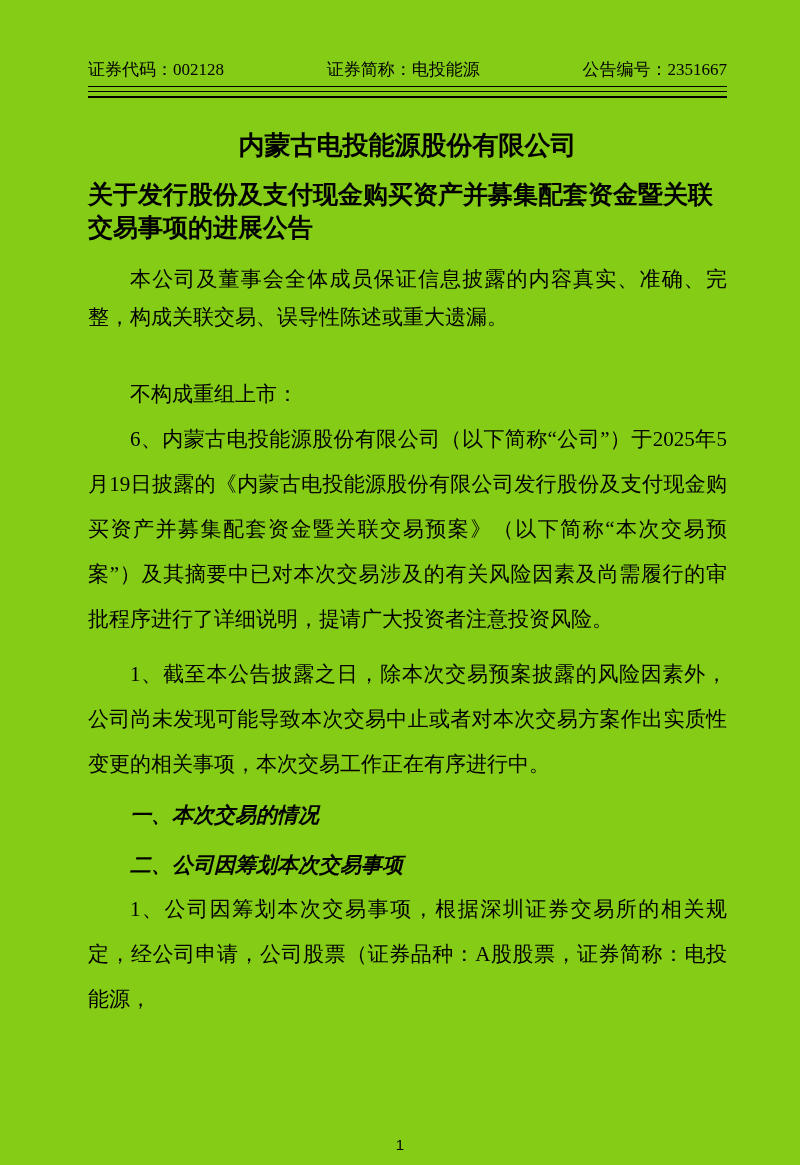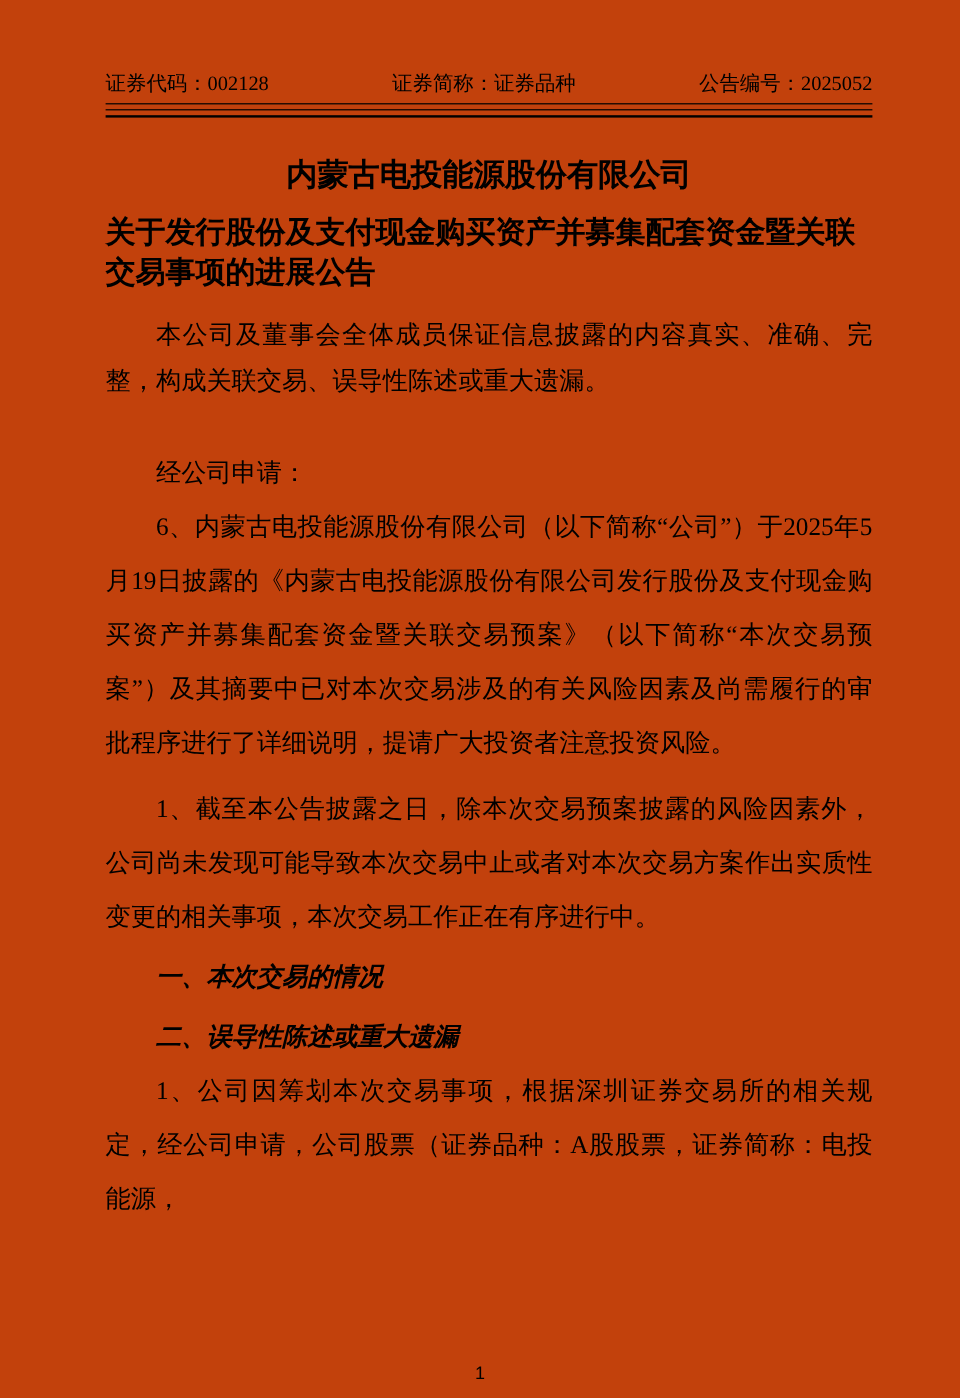--- a/index.html
+++ b/index.html
@@ -2,21 +2,21 @@
 <html><head>
 <meta charset="utf-8">
 <style>
   html, body { margin: 0; padding: 0; background: #ffffff; }
   .page {
     position: relative;
     width: 800px;
     height: 1165px;
     box-sizing: border-box;
     padding: 58px 73px 0 88px;
-    background: #c2410c;
+    background: #84cc16;
     color: #000000;
     font-family: "Liberation Serif", "DejaVu Serif", serif;
     overflow: hidden;
   }
   .doc-header {
     display: flex;
     justify-content: space-between;
     align-items: flex-end;
     font-size: 17px;
     line-height: 24px;
@@ -84,33 +84,33 @@
     font-family: "Liberation Sans", "DejaVu Sans", sans-serif;
   }
 </style>
 </head>
 <body>
 
 <div class="page">
 
   <div class="doc-header">
     <span>证券代码：002128</span>
-    <span>证券简称：证券品种</span>
-    <span>公告编号：2025052</span>
+    <span>证券简称：电投能源</span>
+    <span>公告编号：2351667</span>
   </div>
   <div class="double-rule"></div>
 
   <h1 class="company-title">内蒙古电投能源股份有限公司</h1>
   <h2 class="doc-title">关于发行股份及支付现金购买资产并募集配套资金暨关联交易事项的进展公告</h2>
 
   <p class="declaration">本公司及董事会全体成员保证信息披露的内容真实、准确、完整，构成关联交易、误导性陈述或重大遗漏。</p>
 
-  <p class="body-text risk-heading">经公司申请：</p>
+  <p class="body-text risk-heading">不构成重组上市：</p>
   <p class="body-text">6、内蒙古电投能源股份有限公司（以下简称“公司”）于2025年5月19日披露的《内蒙古电投能源股份有限公司发行股份及支付现金购买资产并募集配套资金暨关联交易预案》（以下简称“本次交易预案”）及其摘要中已对本次交易涉及的有关风险因素及尚需履行的审批程序进行了详细说明，提请广大投资者注意投资风险。</p>
   <p class="body-text para-gap">1、截至本公告披露之日，除本次交易预案披露的风险因素外，公司尚未发现可能导致本次交易中止或者对本次交易方案作出实质性变更的相关事项，本次交易工作正在有序进行中。</p>
 
   <p class="section-heading">一、本次交易的情况</p>
 
-  <p class="section-heading">二、误导性陈述或重大遗漏</p>
+  <p class="section-heading">二、公司因筹划本次交易事项</p>
   <p class="body-text">1、公司因筹划本次交易事项，根据深圳证券交易所的相关规定，经公司申请，公司股票（证券品种：A股股票，证券简称：电投能源，</p>
 
   <div class="page-number">1</div>
 </div>
 
 </body></html>

